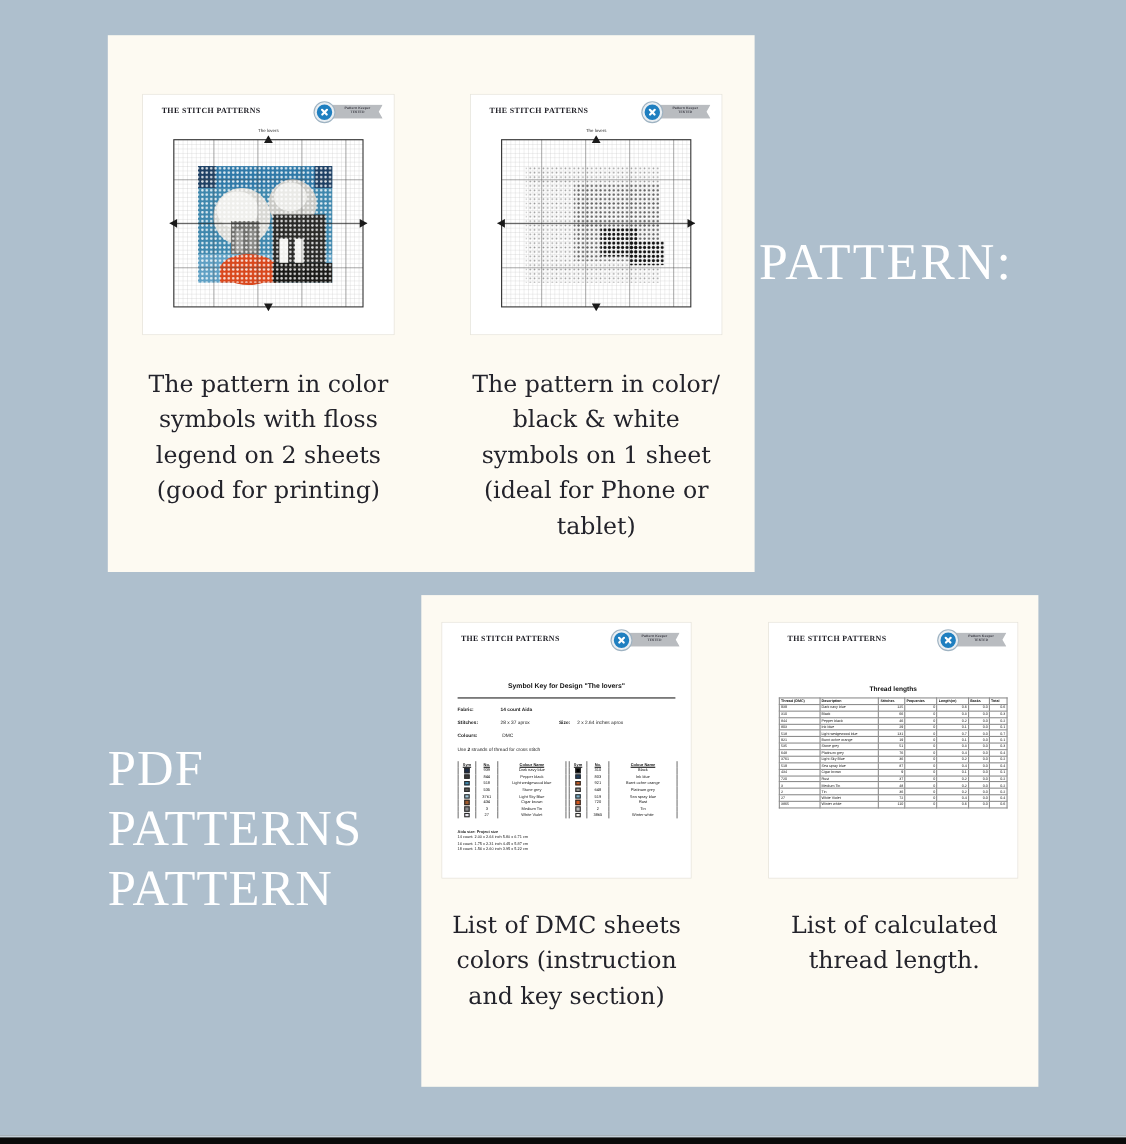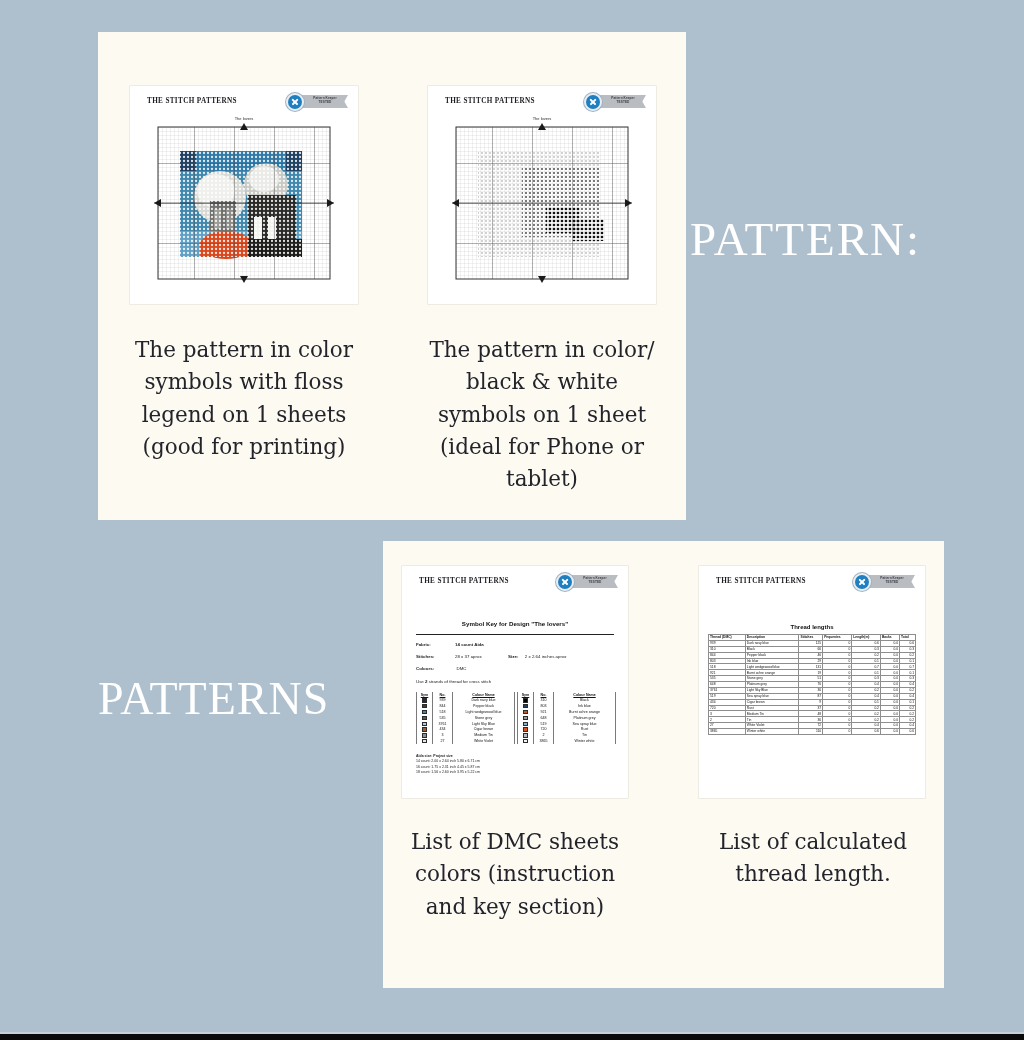--- a/index.html
+++ b/index.html
@@ -270,29 +270,31 @@
       <rect x="4" y="4" width="172" height="152" fill="none" stroke="#333" stroke-width="1"></rect>
       <path d="M90 0 l4 7 h-8 z" fill="#1a1a1a"></path>
       <path d="M90 160 l4 -7 h-8 z" fill="#1a1a1a"></path>
       <path d="M0 80 l7 4 v-8 z" fill="#1a1a1a"></path>
       <path d="M180 80 l-7 4 v-8 z" fill="#1a1a1a"></path>
       <line x1="0" y1="80" x2="180" y2="80" stroke="#1a1a1a" stroke-width="0.6"></line>
     </svg>
   </div>
 </div>
 
-<div class="caption" style="left:130px; top:334px; width:228px;">The pattern in color symbols with floss legend on 1 sheets (good for printing)</div>
+<div class="caption" style="left:130px; top:334px; width:228px;">The pattern in color symbols with floss legend on 2 sheets (good for printing)</div>
 <div class="caption" style="left:420px; top:334px; width:244px;">The pattern in color/ black &amp; white symbols on 1 sheet (ideal for Phone or tablet)</div>
 
 <div class="display-text" id="includes-heading">PATTERN:</div>
 
 <div class="panel" id="panel-bottom"></div>
 
 <div class="display-text" id="pdf-heading">
+  <div>PDF</div>
   <div>PATTERNS</div>
+  <div>PATTERN</div>
 </div>
 
 <div class="sheet" id="sheet-key">
   <div class="sheet-title">THE STITCH PATTERNS</div>
   <div class="badge">
     <div class="ribbon"></div>
     <div class="ribbon-txt">
       <span>Pattern Keeper</span><br>
       <span>TESTED</span>
     </div>

